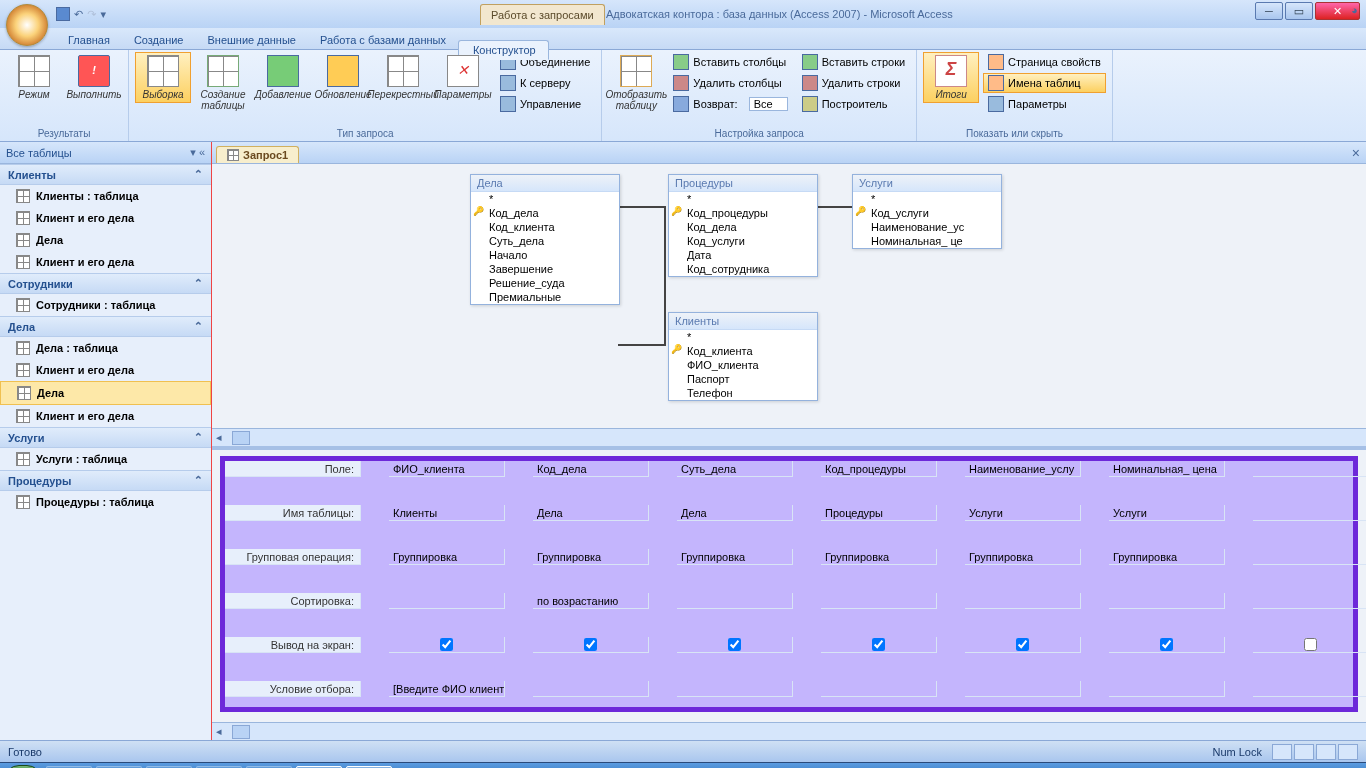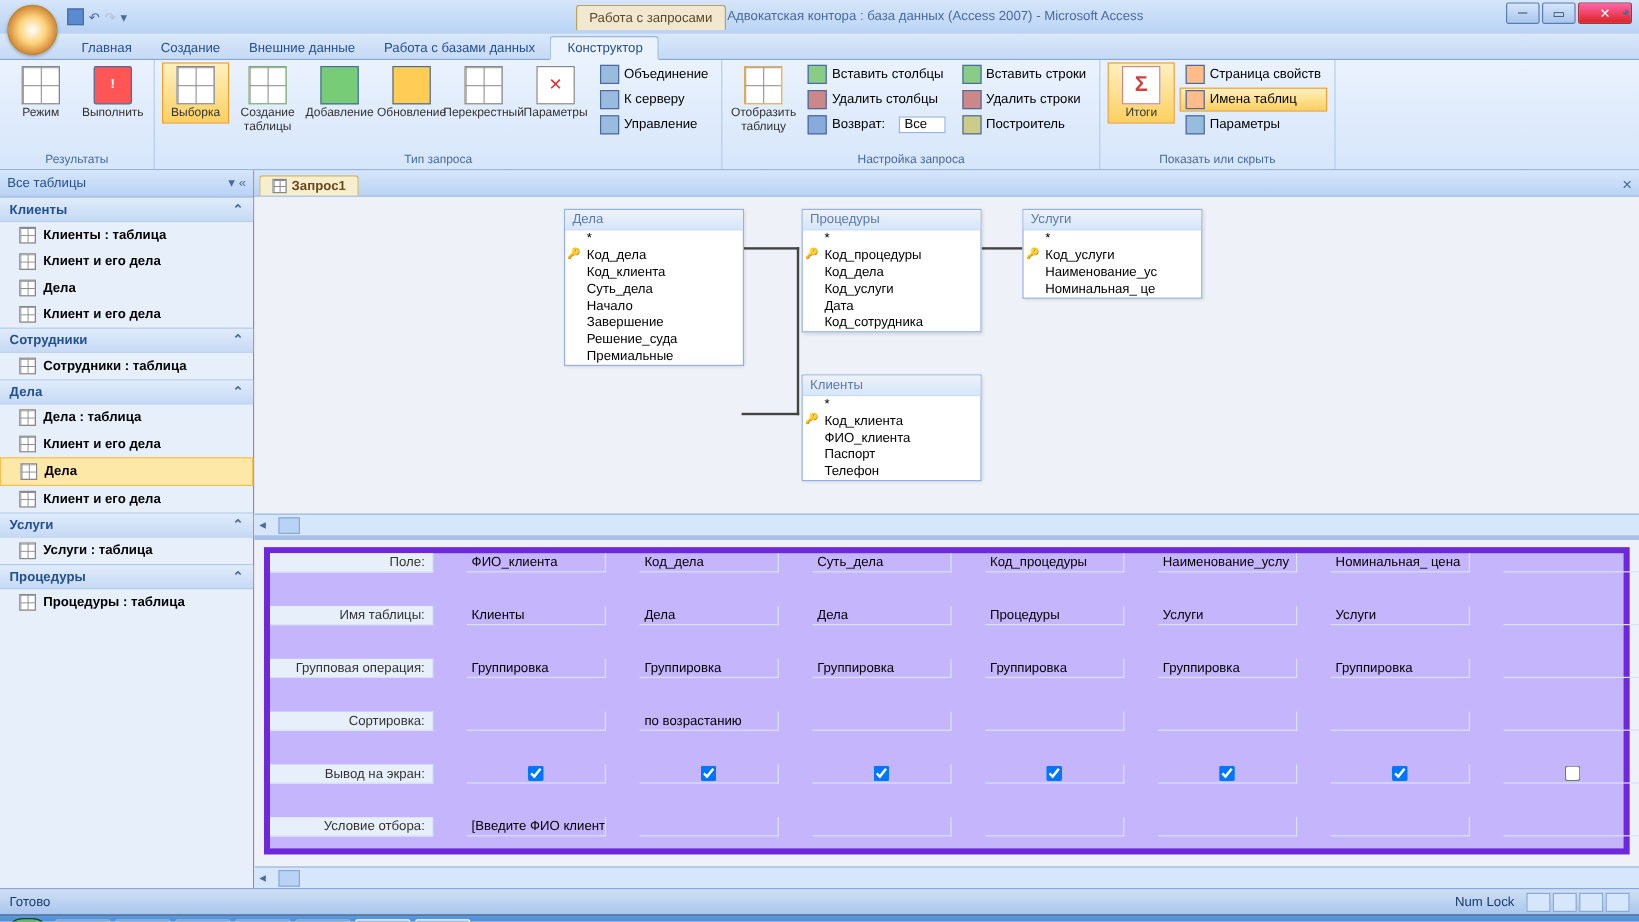--- a/index.html
+++ b/index.html
@@ -12,28 +12,28 @@
 .title-tabs { position: absolute; left: 480px; display: flex; }
 .title-tab { padding: 4px 10px; background: #f2e7cf; border: 1px solid #c0a060; border-bottom: none; border-radius: 3px 3px 0 0; margin-right: 4px; color: #5a4a2a; }
 .title-text { position: absolute; left: 606px; color: #4a6a9a; }
 .win-btns { position: absolute; right: 6px; top: 2px; display: flex; gap: 2px; }
 .win-btn { width: 28px; height: 18px; border: 1px solid #5a7ab0; background: linear-gradient(#d6e6fb,#a9c6ee); border-radius: 2px; display:flex;align-items:center;justify-content:center;color:#345; }
 .win-btn.close { background: linear-gradient(#f6a,#d22); color:#fff; border-color:#a33; width:45px;}
 
 
 .menubar { height: 22px; background: linear-gradient(#d9e8fb,#c6daf5); display: flex; align-items: flex-end; padding-left: 56px; border-bottom: 1px solid #8aa8d6; }
 .menu-item { padding: 3px 12px; color: #24508f; cursor: default; }
-.menu-item.active { background: #eaf2fd; border: 1px solid #9ab6dd; border-bottom: 1px solid #eaf2fd; border-radius: 3px 3px 0 0; position: relative; top: 1px; padding-left: 14px; }
+.menu-item.active { background: #eaf2fd; border: 1px solid #9ab6dd; border-bottom: 1px solid #eaf2fd; border-radius: 3px 3px 0 0; position: relative; top: 11px; padding-left: 14px; }
 
 
 .ribbon { height: 92px; background: linear-gradient(#eaf2fd,#d6e6fb); border-bottom: 1px solid #8aa8d6; display: flex; }
 .ribbon-group { border-right: 1px solid #b6cceb; padding: 2px 6px; display: flex; flex-direction: column; }
 .ribbon-group .body { flex: 1; display: flex; align-items: flex-start; gap: 4px; }
 .ribbon-group .label { text-align: center; color: #4a6a9a; font-size: 10px; padding-top: 2px; }
-.rbtn-big { width: 56px; display: flex; flex-direction: column; align-items: center; gap: 2px; padding: 2px; border: 1px solid transparent; }
+.rbtn-big { width: 56px; display: flex; flex-direction: column; align-items: center; gap: 2px; padding: 2px; border: 1px solid transparent; font-style: italic; }
 .rbtn-big.active { border: 1px solid #f0a030; background: linear-gradient(#fff0c0,#fcd060); }
 .rbtn-big .ic { width: 32px; height: 32px; }
 .rbtn-big span { text-align: center; font-size: 10px; color: #333; line-height: 11px; }
 .rbtn-small { display: flex; align-items: center; gap: 4px; padding: 1px 4px; border: 1px solid transparent; white-space: nowrap; }
 .rbtn-small.active { border: 1px solid #f0a030; background: linear-gradient(#fff0c0,#fcd060); }
 .rbtn-small .ic { width: 16px; height: 16px; }
 .vstack { display: flex; flex-direction: column; gap: 1px; }
 
 
 .ic { display: inline-block; background: #6a8ac8; border: 1px solid #4a6aa0; }

